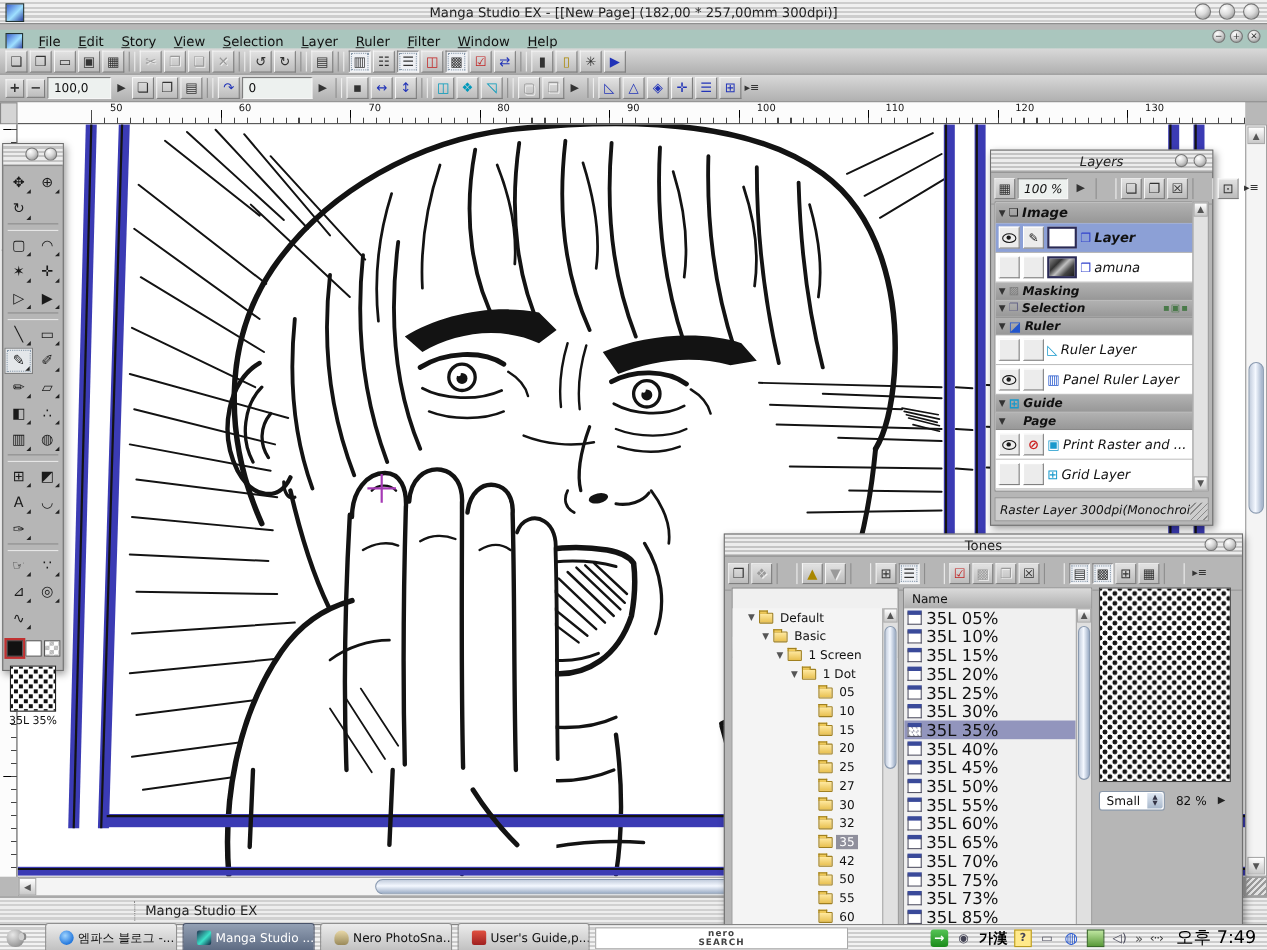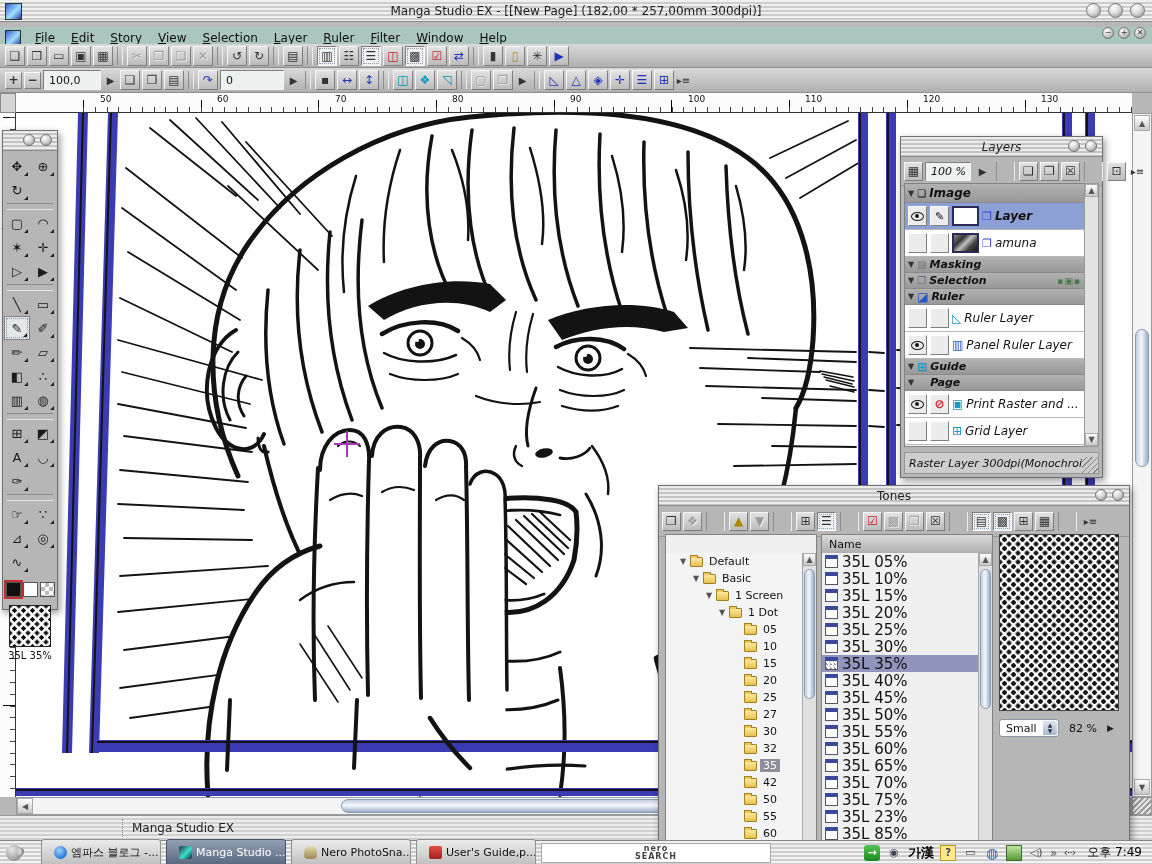--- a/index.html
+++ b/index.html
@@ -111,21 +111,21 @@
   .nero-logo{font-size:8px;font-weight:bold;color:#444;line-height:8px;text-align:center;letter-spacing:1px;}
   .tray{margin-left:auto;display:flex;align-items:center;gap:6px;padding-right:4px;}
   .trayic{width:16px;height:16px;display:inline-flex;align-items:center;justify-content:center;font-size:11px;color:#445;}
   .trayic.green{background:linear-gradient(180deg,#56c456,#1a8a1a);color:#fff;border-radius:3px;font-weight:bold;}
   .trayic.yellowbox{background:#ffe98a;border:1px solid #b99a20;box-sizing:border-box;font-weight:bold;font-size:10px;}
   .trayic.greenbox{background:linear-gradient(180deg,#bfe6a0,#5a9a3a);border:1px solid #3a6a2a;box-sizing:border-box;}
   .trayic.blue{color:#2a5ad0;font-size:14px;}
   .ime{font-size:13px;font-weight:bold;color:#000;}
   .more{font-size:12px;color:#555;}
   .conn{font-size:11px;color:#333;letter-spacing:-1px;}
-  .clock{font-size:12px;color:#000;padding-left:6px;}
+  .clock{font-size:16px;color:#000;padding-left:6px;}
 
   
   .palette{position:absolute;background:#b6b6b6;border:1px solid #6f6f6f;box-sizing:border-box;
     box-shadow:2px 3px 7px rgba(0,0,0,.4);}
   .ptitle{height:19px;background:repeating-linear-gradient(180deg,#ececec 0 2px,#c4c4c4 2px 4px);
     border-bottom:1px solid #8a8a8a;position:relative;display:flex;align-items:center;justify-content:center;
     font-size:12px;color:#222;}
   .pbubbles{position:absolute;right:5px;top:3px;display:flex;gap:5px;}
   .pbubble{width:12px;height:12px;border-radius:50%;border:1px solid #777;box-sizing:border-box;
     background:radial-gradient(circle at 35% 28%,#fff,#d6d6d6 45%,#969696 88%);}
@@ -850,21 +850,21 @@
             <span class="tlabel">35L 70%</span>
           </div>
 
           <div class="trow">
             <span class="ticn"></span>
             <span class="tlabel">35L 75%</span>
           </div>
 
           <div class="trow">
             <span class="ticn"></span>
-            <span class="tlabel">35L 23%</span>
+            <span class="tlabel">35L 73%</span>
           </div>
 
           <div class="trow">
             <span class="ticn"></span>
             <span class="tlabel">35L 85%</span>
           </div>
         </div>
       <div class="nscroll">
         <span class="sarrow" style="left:0;top:0;width:13px;height:13px;">▲</span>
         <span class="aquathumb" style="top:16px;height:140px;"></span>

